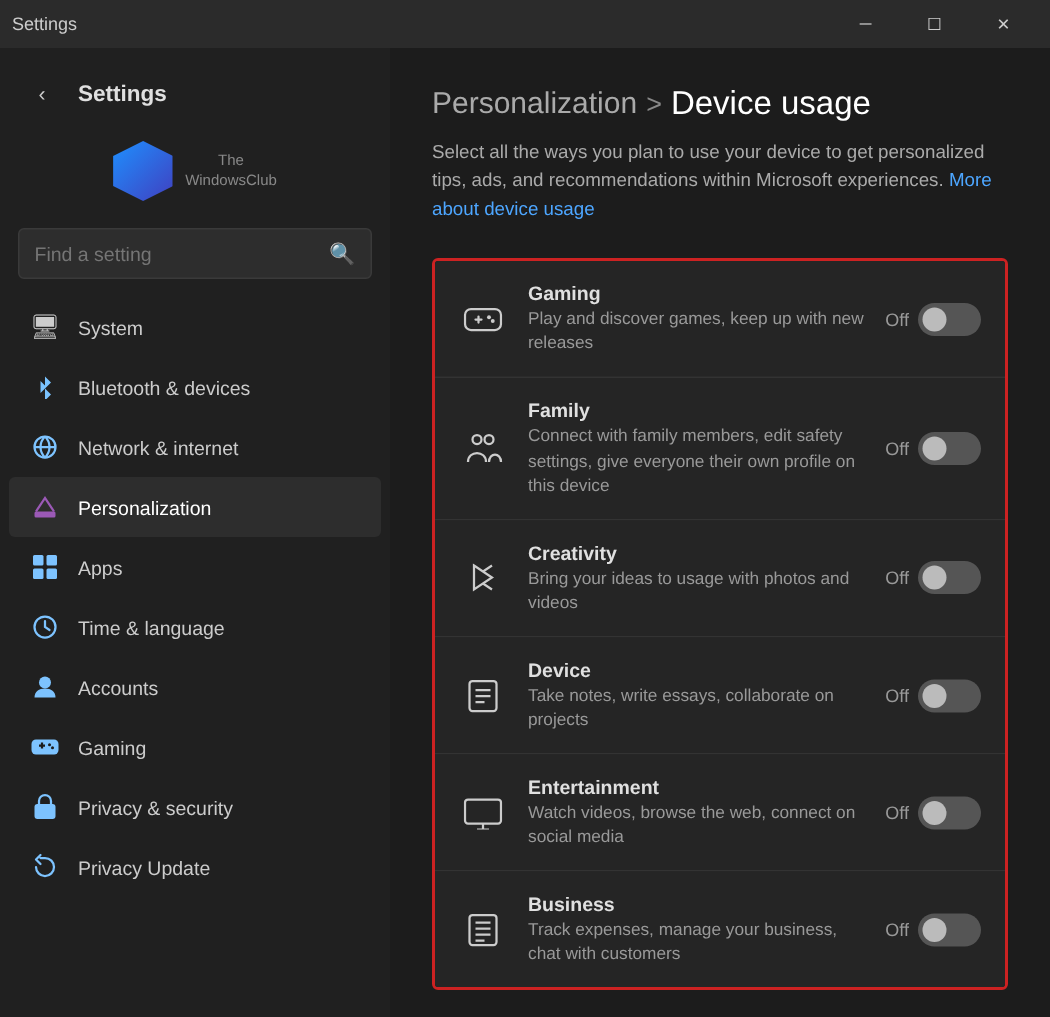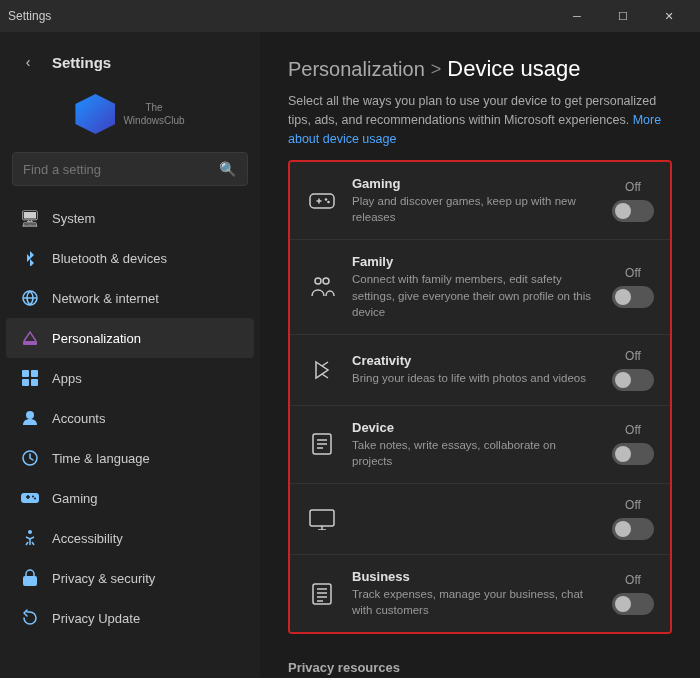--- a/index.html
+++ b/index.html
@@ -184,21 +184,21 @@
     .breadcrumb-current {
       font-size: 22px;
       color: #fff;
       font-weight: 400;
     }
 
     .page-description {
       font-size: 12.5px;
       color: #aaa;
       line-height: 1.5;
-      margin-bottom: 12px;
+      margin-bottom: 24px;
       max-width: 420px;
     }
     .page-description a {
       color: #4da6ff;
       text-decoration: none;
     }
 
     
     .options-container {
       border: 2px solid #cc2222;
@@ -242,21 +242,20 @@
       font-size: 11.5px;
       color: #999;
       line-height: 1.4;
     }
 
     .toggle-group {
       display: flex;
       align-items: center;
       gap: 6px;
       flex-shrink: 0;
-      flex-direction: column;
     }
     .toggle-label {
       font-size: 12px;
       color: #999;
     }
     .toggle {
       width: 42px;
       height: 22px;
       background: #555;
       border-radius: 11px;
@@ -373,56 +372,46 @@
               <rect x="1" y="1" width="7" height="7" rx="1"></rect>
               <rect x="10" y="1" width="7" height="7" rx="1"></rect>
               <rect x="1" y="10" width="7" height="7" rx="1"></rect>
               <rect x="10" y="10" width="7" height="7" rx="1"></rect>
             </svg>
         </span>
         <span>Apps</span>
       </div>
       <div class="nav-item">
         <span class="nav-icon">
+          <svg width="18" height="18" viewBox="0 0 18 18" fill="none" stroke="#7dc3ff" stroke-width="1.5">
+              <circle cx="9" cy="9" r="7"></circle>
+              <path d="M9 5v4l3 2" stroke-linecap="round"></path>
+            </svg>
+        </span>
+        <span>Time &amp; language</span>
+      </div>
+      <div class="nav-item">
+        <span class="nav-icon">
           <svg width="18" height="18" viewBox="0 0 18 18" fill="#7dc3ff">
               <circle cx="9" cy="6" r="4"></circle>
               <path d="M2 16c0-4 3-6 7-6s7 2 7 6" fill="#7dc3ff"></path>
             </svg>
         </span>
         <span>Accounts</span>
-      </div>
-      <div class="nav-item">
-        <span class="nav-icon">
-          <svg width="18" height="18" viewBox="0 0 18 18" fill="none" stroke="#7dc3ff" stroke-width="1.5">
-              <circle cx="9" cy="9" r="7"></circle>
-              <path d="M9 5v4l3 2" stroke-linecap="round"></path>
-            </svg>
-        </span>
-        <span>Time &amp; language</span>
       </div>
       <div class="nav-item">
         <span class="nav-icon">
           <svg width="20" height="14" viewBox="0 0 20 14" fill="#7dc3ff">
               <rect x="1" y="2" width="18" height="10" rx="3"></rect>
               <path d="M6 6H10M8 4v4" stroke="#1c1c1c" stroke-width="1.5"></path>
               <circle cx="13" cy="5.5" r="1" fill="#1c1c1c"></circle>
               <circle cx="15" cy="7.5" r="1" fill="#1c1c1c"></circle>
             </svg>
         </span>
         <span>Gaming</span>
-      </div>
-      <div class="nav-item">
-        <span class="nav-icon">
-          <svg width="18" height="18" viewBox="0 0 18 18" fill="#7dc3ff">
-              <circle cx="9" cy="3" r="2"></circle>
-              <path d="M5 8l4 2 4-2M9 10v6" stroke="#7dc3ff" stroke-width="1.5" fill="none"></path>
-              <path d="M7 13l-2 3M11 13l2 3" stroke="#7dc3ff" stroke-width="1.5" fill="none"></path>
-            </svg>
-        </span>
-        <span>Accessibility</span>
       </div>
       <div class="nav-item">
         <span class="nav-icon">
           <svg width="16" height="18" viewBox="0 0 16 18" fill="#7dc3ff">
               <rect x="1" y="7" width="14" height="10" rx="2"></rect>
               <path d="M4 7V5a4 4 0 018 0v2" stroke="#7dc3ff" stroke-width="1.5" fill="none"></path>
             </svg>
         </span>
         <span>Privacy &amp; security</span>
       </div>
@@ -496,21 +485,21 @@
 
       <div class="option-row">
         <div class="option-icon">
           <svg width="24" height="24" viewBox="0 0 24 24" fill="none" stroke="#ccc" stroke-width="1.5">
               <path d="M6 4l12 8-12 8V4z"></path>
               <path d="M18 4l-6 4M18 20l-6-4"></path>
             </svg>
         </div>
         <div class="option-text">
           <div class="option-title">Creativity</div>
-          <div class="option-desc">Bring your ideas to life with photos and videos</div>
+          <div class="option-desc">Bring your ideas to usage with photos and videos</div>
         </div>
         <div class="toggle-group">
           <span class="toggle-label">Off</span>
           <div class="toggle">
               <div class="toggle-knob"></div>
             </div>
         </div>
       </div>
 
       <div class="option-row">
@@ -533,20 +522,22 @@
       </div>
 
       <div class="option-row">
         <div class="option-icon">
           <svg width="26" height="22" viewBox="0 0 26 22" fill="none" stroke="#ccc" stroke-width="1.5">
               <rect x="1" y="2" width="24" height="16" rx="2"></rect>
               <path d="M9 22h8M13 18v4"></path>
             </svg>
         </div>
         <div class="option-text">
+          <div class="option-title">Entertainment</div>
+          <div class="option-desc">Watch videos, browse the web, connect on social media</div>
         </div>
         <div class="toggle-group">
           <span class="toggle-label">Off</span>
           <div class="toggle">
               <div class="toggle-knob"></div>
             </div>
         </div>
       </div>
 
       <div class="option-row">

